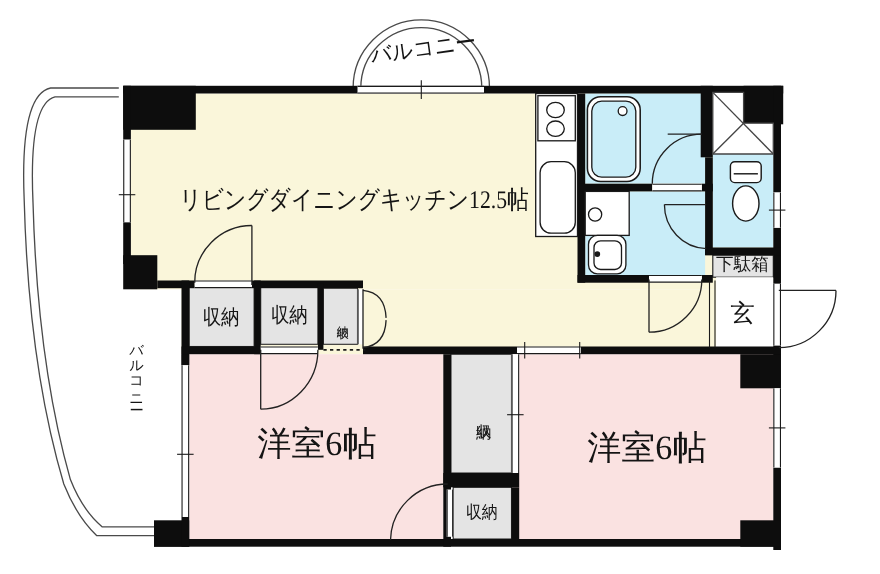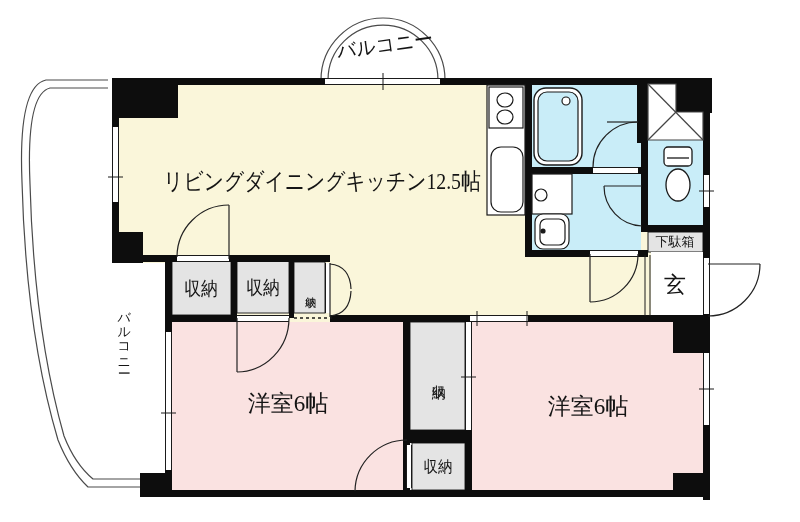--- a/index.html
+++ b/index.html
@@ -3,28 +3,28 @@
 <meta charset="utf-8">
 <style>
   html,body{margin:0;padding:0;background:#ffffff;}
   #stage{position:relative;width:800px;height:522px;background:#ffffff;overflow:hidden;
          font-family:"Liberation Serif","DejaVu Serif",serif;}
   #plan-svg{position:absolute;left:0;top:0;}
   .lbl{position:absolute;white-space:nowrap;color:#141414;
        transform:translate(-50%,-50%);line-height:1.04;letter-spacing:0;}
   .lbl.vert{writing-mode:vertical-rl;}
   .ldk-lbl{font-size:23px;transform:translate(-50%,-50%) scaleX(0.86);}
-  .room-lbl{font-size:23px;}
+  .room-lbl{font-size:31px;}
   .balc-top{font-size:20px;transform:translate(-50%,-50%) rotate(-8deg) scaleX(0.95);}
   .balc-left{font-size:13px;letter-spacing:1px;}
   .sto-lbl{font-size:19px;transform:translate(-50%,-50%) scaleX(0.88);}
   .sto-small{font-size:11px;}
   .sto-mid{font-size:14px;letter-spacing:1px;}
   .sto-low{font-size:16px;transform:translate(-50%,-50%) scaleX(0.9);}
-  .geta-lbl{font-size:13px;}
+  .geta-lbl{font-size:16px;}
   .genkan-lbl{font-size:22px;}
 </style>
 </head>
 <body>
 
 <div id="stage">
 
 <svg id="plan-svg" width="800" height="522" viewBox="0 0 800 522">
 
   <g>

